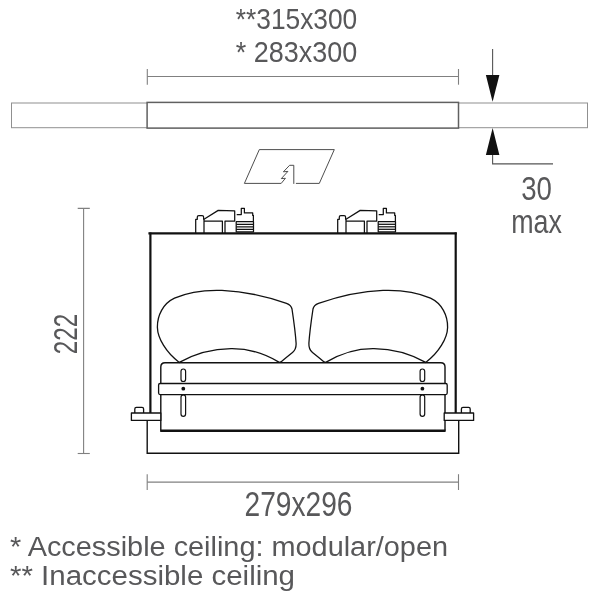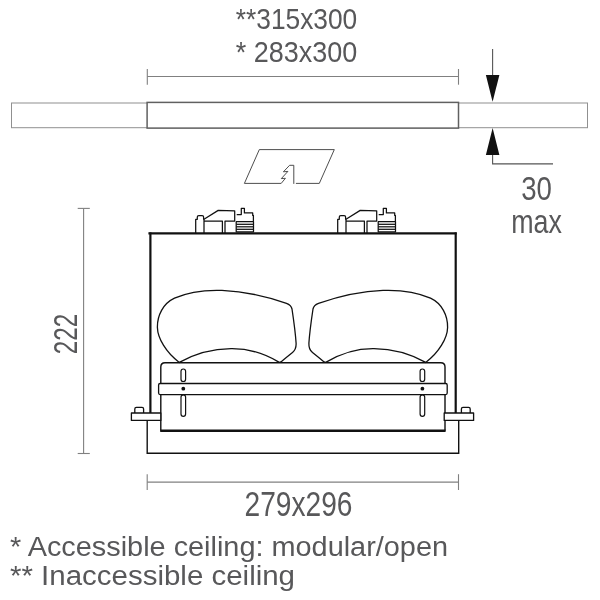--- a/index.html
+++ b/index.html
@@ -1,16 +1,16 @@
 <!DOCTYPE html>
 <html><head>
 <meta charset="utf-8">
 <style>
   html,body{margin:0;padding:0;background:#fff;}
-  .wrap{width:600px;height:600px;position:relative;background:#fff;overflow:hidden;}
+  .wrap{width:600px;height:600px;position:relative;background:#fff;overflow:hidden;border-radius:17px;}
   svg{display:block;}
   text{font-family:"Liberation Sans",sans-serif;fill:#58585a;}
 </style>
 </head>
 <body>
 <div class="wrap">
 <svg width="600" height="600" viewBox="0 0 600 600" xmlns="http://www.w3.org/2000/svg">
 
 <rect x="0" y="0" width="600" height="600" fill="#ffffff"></rect>
 

